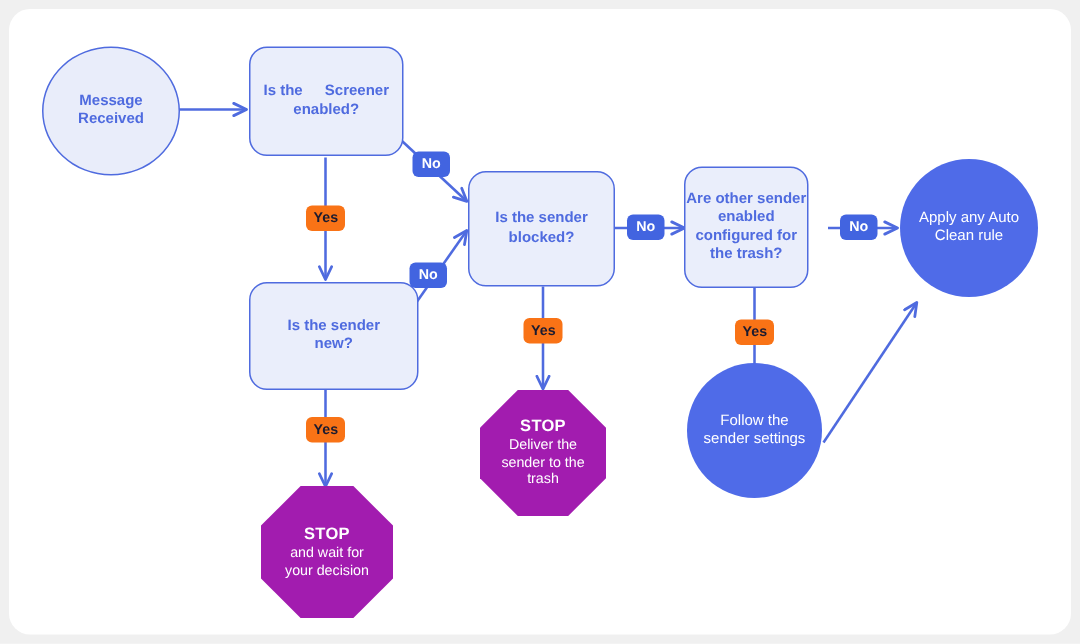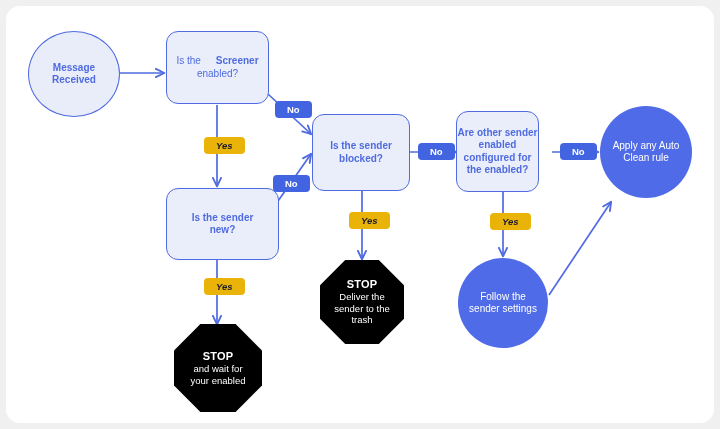--- a/index.html
+++ b/index.html
@@ -50,25 +50,25 @@
   }
   
   .decision {
     border-radius: 12px;
     background: #eaeefb;
     border: 1.6px solid #4f6bdf;
     color: #4f6bdf;
     font-size: 10px;
     font-weight: 700;
   }
-  .decision .reg { font-weight: 400; }
+  .decision .reg { font-weight: 700; }
   .decision .bold { font-weight: 700; margin-left: 12px; }
   
   .octagon {
-    background: #000000;
+    background: #a21caf;
     color: #ffffff;
     font-size: 9.5px;
     font-weight: 400;
     clip-path: polygon(30% 0%, 70% 0%, 100% 30%, 100% 70%, 70% 100%, 30% 100%, 0% 70%, 0% 30%);
   }
   .octagon .stopword {
     font-weight: 700;
     font-size: 11px;
     letter-spacing: 0.2px;
   }
@@ -77,31 +77,30 @@
     position: absolute;
     box-sizing: border-box;
     display: flex;
     align-items: center;
     justify-content: center;
     border-radius: 4px;
     font-size: 9.5px;
     font-weight: 700;
     height: 17px;
     min-width: 25px;
-    padding: 0 12px;
+    padding: 0 5px;
     z-index: 5;
   }
   .label-no {
     background: #4264e0;
     color: #ffffff;
   }
   .label-yes {
-    background: #eab308;
+    background: #f97316;
     color: #1b1b30;
-    font-style: italic;
   }
   #edges {
     position: absolute;
     left: 0;
     top: 0;
     width: 708px;
     height: 417px;
     pointer-events: none;
   }
 </style>
@@ -166,43 +165,43 @@
       <div>Is the sender</div>
       <div>blocked?</div>
     </div>
   </div>
 
   <div class="node decision" style="left:450px; top:105px; width:83px; height:81px;">
     <div>
       <div>Are other sender</div>
       <div>enabled</div>
       <div>configured for</div>
-      <div>the enabled?</div>
+      <div>the trash?</div>
     </div>
   </div>
 
   <div class="node circle-solid" style="left:594px; top:100px; width:92px; height:92px;">
     <div>
       <div>Apply any Auto</div>
       <div>Clean rule</div>
     </div>
   </div>
 
-  <div class="node circle-solid" style="left:452px; top:252px; width:90px; height:90px;">
+  <div class="node circle-solid" style="left:452px; top:236px; width:90px; height:90px;">
     <div>
       <div>Follow the</div>
       <div>sender settings</div>
     </div>
   </div>
 
   <div class="node octagon" style="left:168px; top:318px; width:88px; height:88px;">
     <div>
       <div class="stopword">STOP</div>
       <div>and wait for</div>
-      <div>your enabled</div>
+      <div>your decision</div>
     </div>
   </div>
 
   <div class="node octagon" style="left:314px; top:254px; width:84px; height:84px;">
     <div>
       <div class="stopword">STOP</div>
       <div>Deliver the</div>
       <div>sender to the</div>
       <div>trash</div>
     </div>

